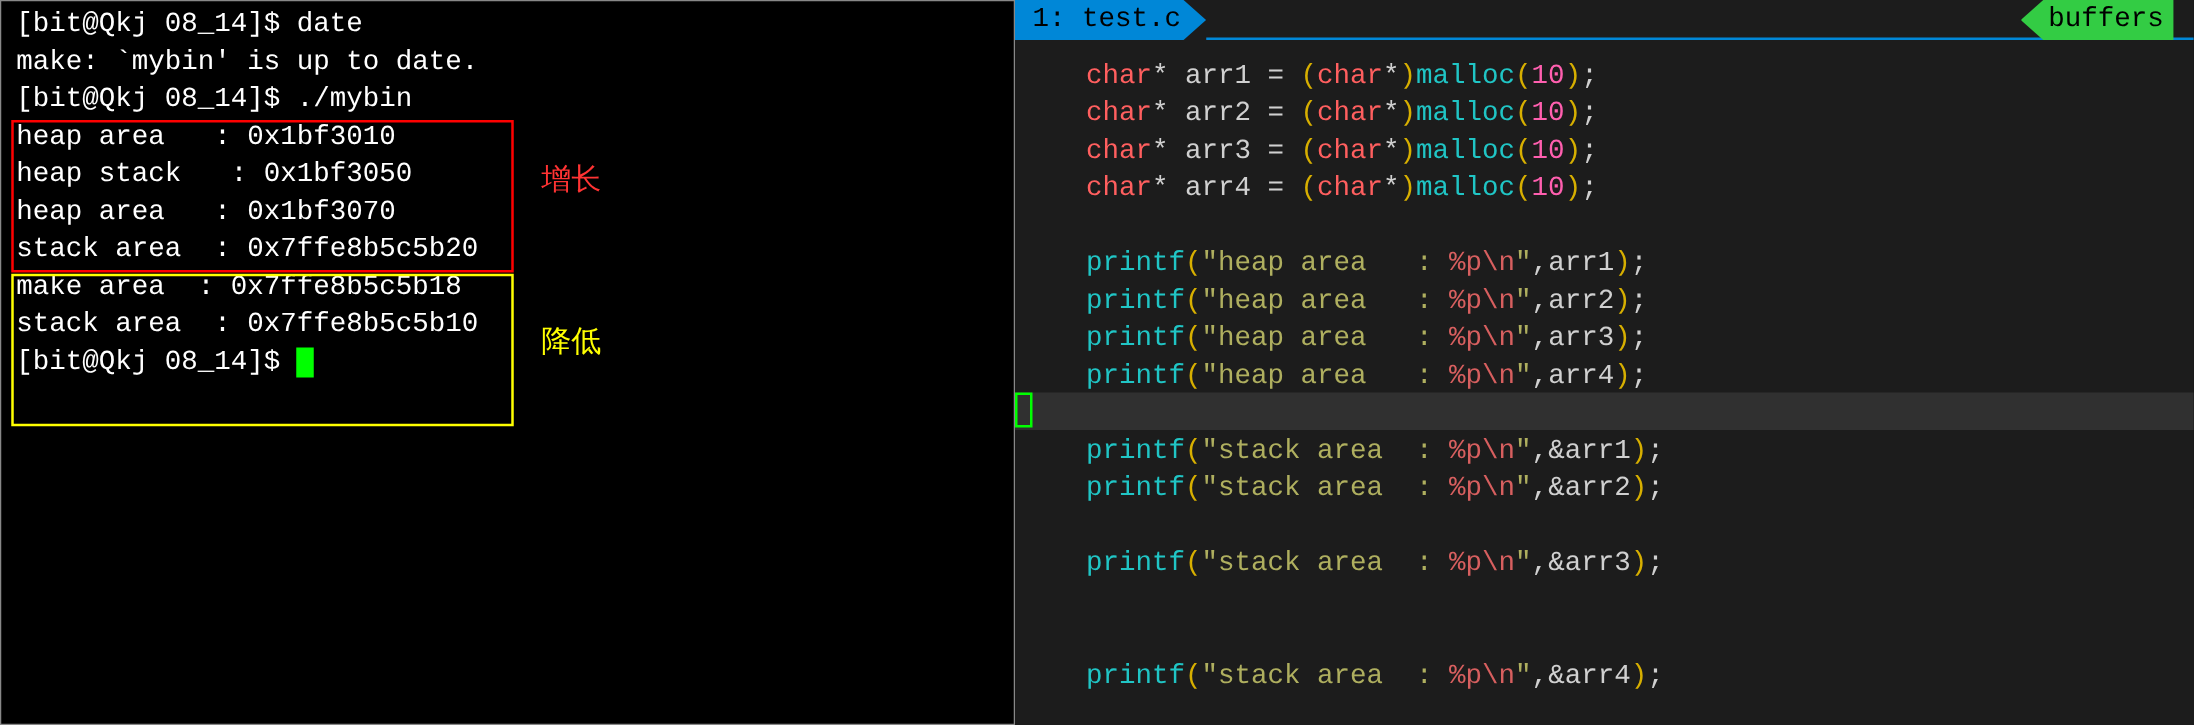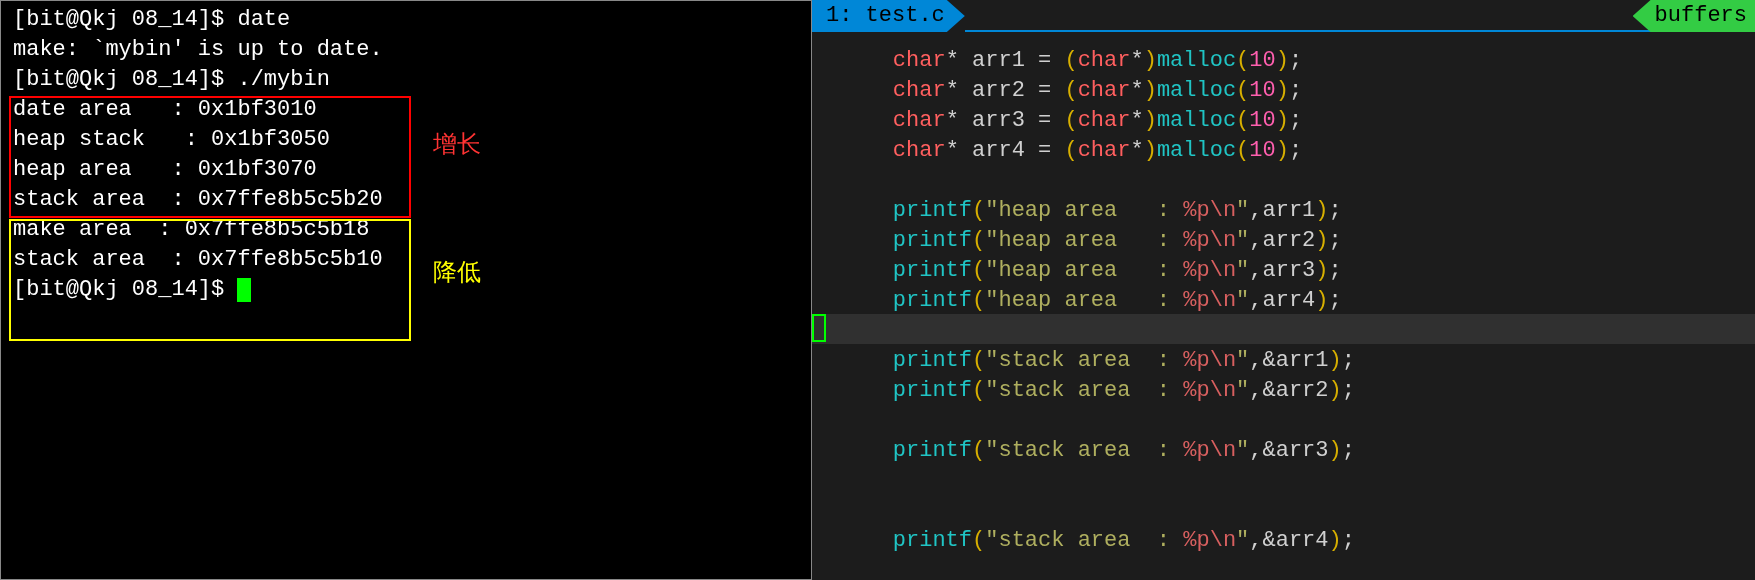--- a/index.html
+++ b/index.html
@@ -83,33 +83,33 @@
       position: relative;
       clip-path: polygon(0 0, calc(100% - 18px) 0, 100% 50%, calc(100% - 18px) 100%, 0 100%);
     }
     .tab-underline-wrapper {
       flex: 1;
       border-bottom: 2px solid #0087d7;
       background: #1c1c1c;
     }
     .buffers-indicator {
       position: absolute;
-      right: 0;
+      right: 16px;
       top: 0;
       height: 32px;
       background: #33cc44;
       color: #000;
       padding: 2px 8px 2px 22px;
       display: flex;
       align-items: center;
       font-size: 22px;
       clip-path: polygon(18px 0, 100% 0, 100% 100%, 18px 100%, 0 50%);
     }
     .editor-content {
-      padding-left: 28px;
+      padding-left: 4px;
       padding-top: 14px;
       background: #1c1c1c;
       color: #d0d0d0;
     }
     .editor-line {
       white-space: pre;
       height: 30px;
     }
     .cursor-box {
       position: absolute;
@@ -144,32 +144,32 @@
       color: #444;
     }
   </style>
 </head>
 <body>
 
 <div class="terminal-pane">
   <div class="terminal-line"><span class="prompt-user">[bit@Qkj 08_14]$ </span><span>date</span></div>
   <div class="terminal-line">make: `mybin' is up to date.</div>
   <div class="terminal-line"><span class="prompt-user">[bit@Qkj 08_14]$ </span><span>./mybin</span></div>
-  <div class="terminal-line">date area   : 0x1bf3010</div>
+  <div class="terminal-line">heap area   : 0x1bf3010</div>
   <div class="terminal-line">heap stack   : 0x1bf3050</div>
   <div class="terminal-line">heap area   : 0x1bf3070</div>
   <div class="terminal-line">stack area  : 0x7ffe8b5c5b20</div>
   <div class="terminal-line">make area  : 0x7ffe8b5c5b18</div>
   <div class="terminal-line">stack area  : 0x7ffe8b5c5b10</div>
   <div class="terminal-line"><span class="prompt-user">[bit@Qkj 08_14]$ </span><span class="cursor"></span></div>
 
   <div class="highlight-box highlight-red" style="left:8px; top:95px; width:402px; height:122px;"></div>
   <div class="highlight-box highlight-yellow" style="left:8px; top:218px; width:402px; height:122px;"></div>
   <div class="annotation annotation-red" style="left:432px; top:130px;">增长</div>
-  <div class="annotation annotation-yellow" style="left:432px; top:258px;">降低</div>
+  <div class="annotation annotation-yellow" style="left:432px; top:258px;font-family:Liberation Serif, serif;">降低</div>
 </div>
 
 <div class="editor-pane">
   <div class="editor-tabs">
     <div class="tab">1: test.c</div>
     <div class="tab-underline-wrapper"></div>
     <div class="buffers-indicator">buffers</div>
   </div>
 
   <div class="editor-content">

